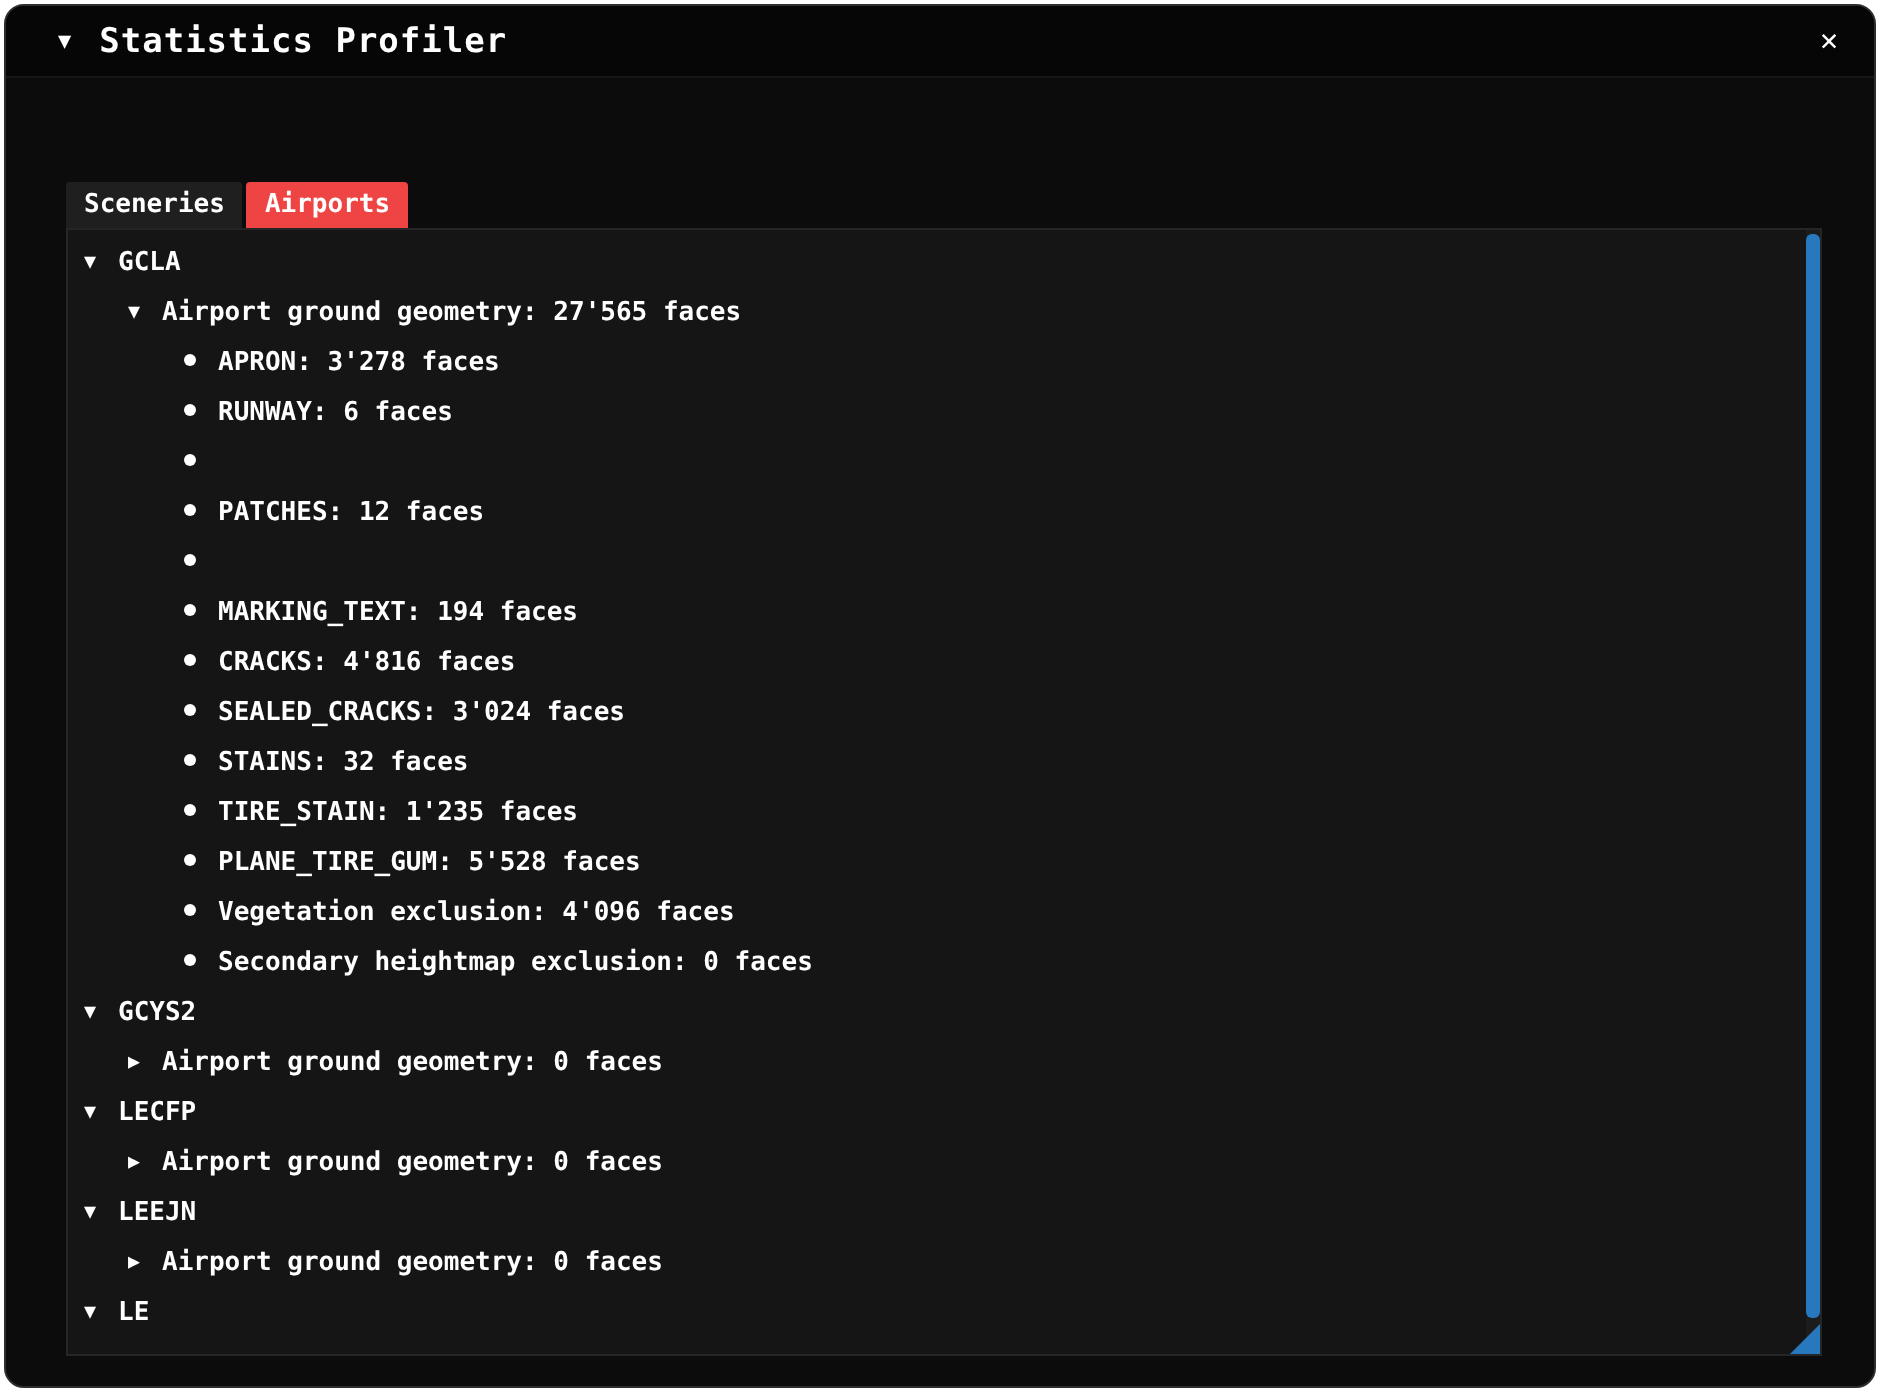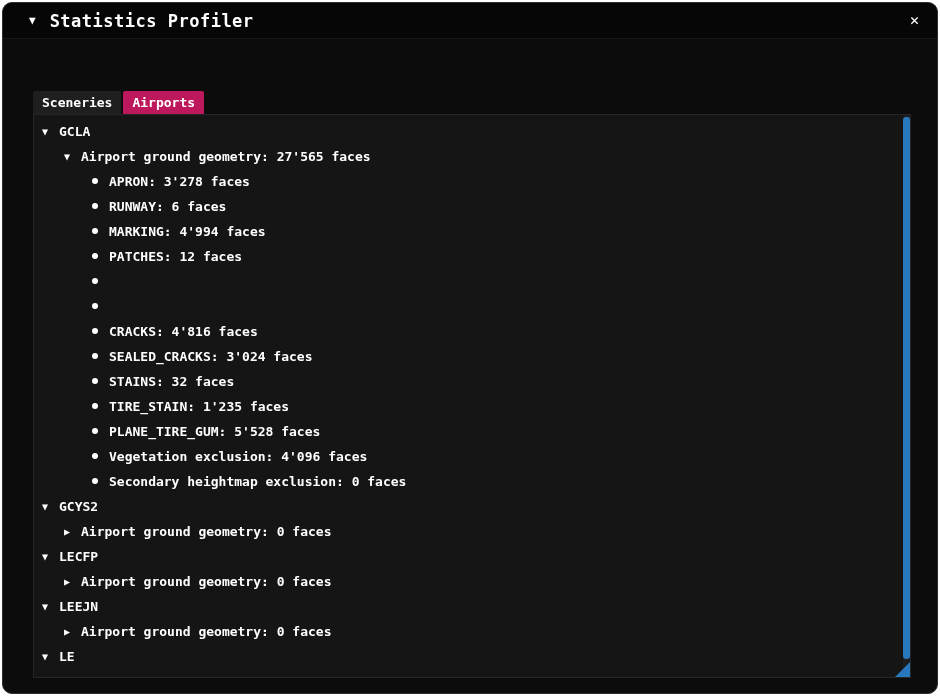--- a/index.html
+++ b/index.html
@@ -16,21 +16,21 @@
   .collapse-arrow{font-size:11px;color:#fff;cursor:pointer;margin-left:8px;}
   .title{font-size:17px;font-weight:700;letter-spacing:0.5px;margin-left:14px;}
   .close-btn{margin-left:auto;font-size:15px;font-weight:700;cursor:pointer;line-height:1;}
   .tabsbar{
     position:absolute;left:30px;top:88px;display:flex;gap:2px;align-items:center;
   }
   .tab{
     font-size:13px;font-weight:700;padding:4px 9px 4px 9px;cursor:pointer;
     background:#1f1f1f;color:#fff;border-radius:2px 2px 0 0;
   }
-  .tab.active{background:#be185d;}
+  .tab.active{background:#ef4444;}
   .panel{
     position:absolute;left:30px;top:111px;width:878px;height:564px;
     background:#151515;border:1px solid #262626;box-sizing:border-box;
     overflow:hidden;
   }
   .tree{padding-top:4px;}
   .row{
     height:25px;line-height:25px;font-size:13px;font-weight:700;color:#fff;
     white-space:nowrap;display:flex;align-items:center;
   }
@@ -81,31 +81,31 @@
         <div class="row" style="padding-left: 58px;">
           <span class="glyph bullet"></span>
           <span class="label">APRON: 3'278 faces</span>
         </div>
         <div class="row" style="padding-left: 58px;">
           <span class="glyph bullet"></span>
           <span class="label">RUNWAY: 6 faces</span>
         </div>
         <div class="row" style="padding-left: 58px;">
           <span class="glyph bullet"></span>
-          <span class="label">MARKING: 4'994 faces</span>
         </div>
         <div class="row" style="padding-left: 58px;">
           <span class="glyph bullet"></span>
           <span class="label">PATCHES: 12 faces</span>
         </div>
         <div class="row" style="padding-left: 58px;">
           <span class="glyph bullet"></span>
         </div>
         <div class="row" style="padding-left: 58px;">
           <span class="glyph bullet"></span>
+          <span class="label">MARKING_TEXT: 194 faces</span>
         </div>
         <div class="row" style="padding-left: 58px;">
           <span class="glyph bullet"></span>
           <span class="label">CRACKS: 4'816 faces</span>
         </div>
         <div class="row" style="padding-left: 58px;">
           <span class="glyph bullet"></span>
           <span class="label">SEALED_CRACKS: 3'024 faces</span>
         </div>
         <div class="row" style="padding-left: 58px;">

